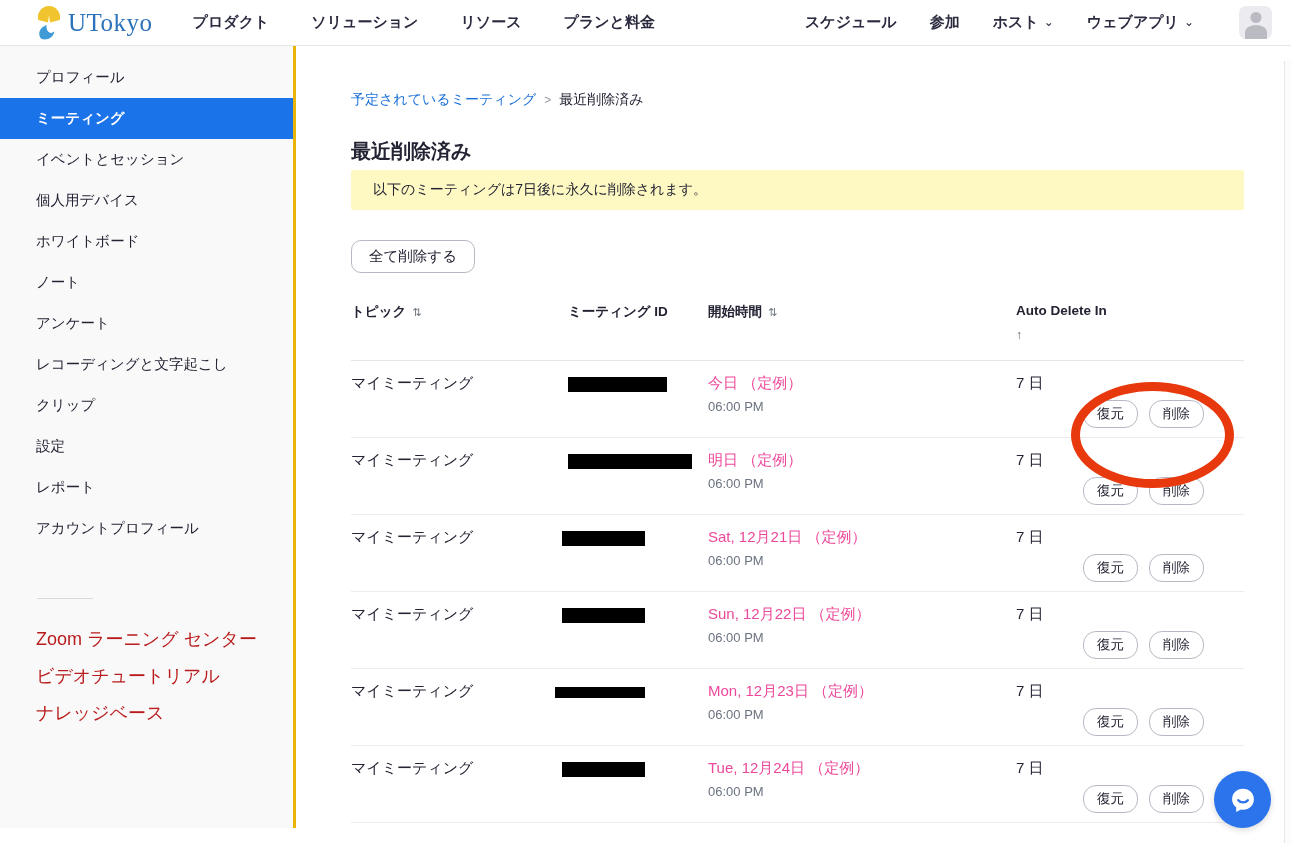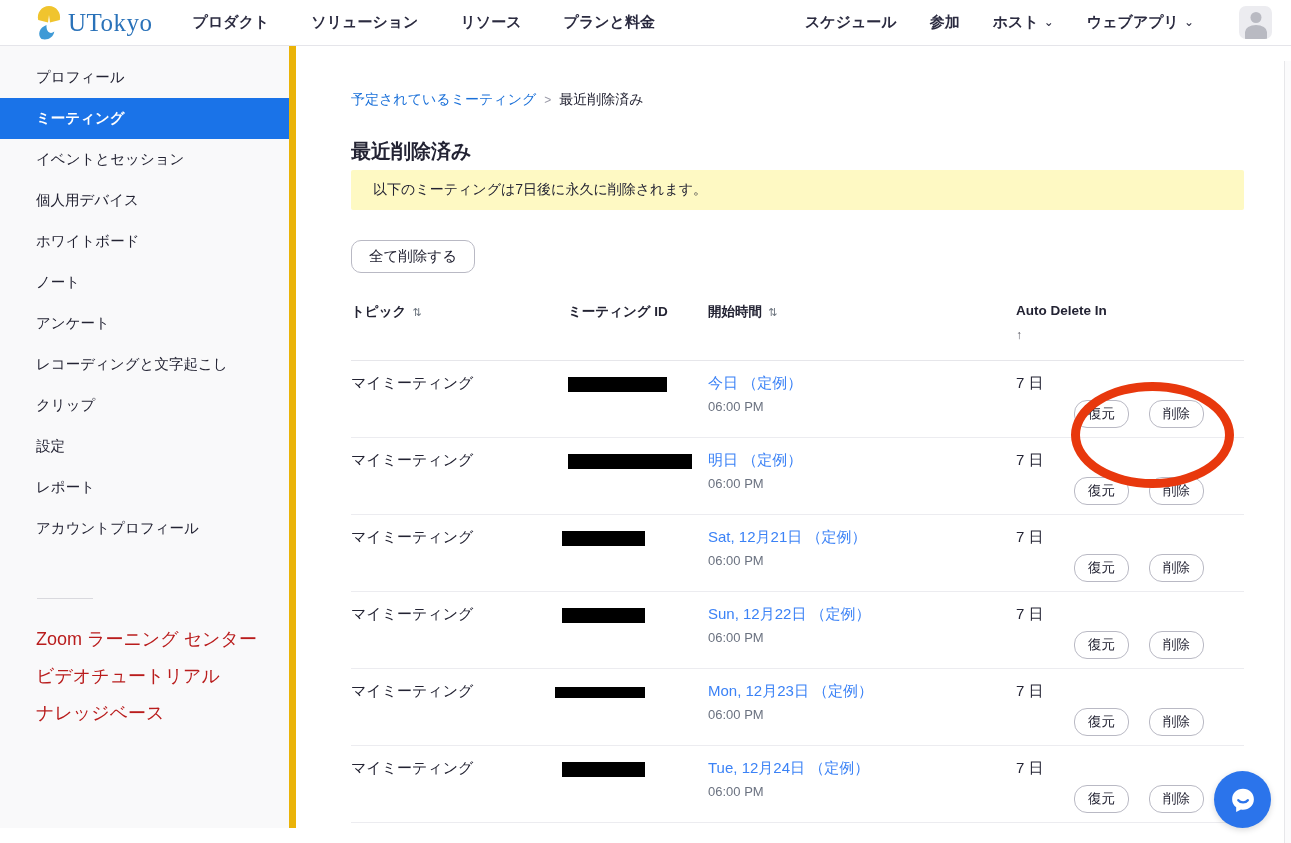--- a/index.html
+++ b/index.html
@@ -14,21 +14,21 @@
   .nav-right { display:flex; gap:33px; margin-left:auto; align-items:center; }
   .nav-item { font-size:15px; font-weight:700; color:#2b2b40; cursor:pointer; white-space:nowrap; display:flex; align-items:center; gap:5px; }
   .chev { font-size:12px; color:#2b2b40; font-weight:400; transform:translateY(-1px); }
   .avatar { width:33px; height:33px; border-radius:7px; background:#ececf0; margin-left:12px; margin-right:19px;
     position:relative; overflow:hidden; cursor:pointer; }
   .avatar .head { position:absolute; top:6px; left:50%; transform:translateX(-50%); width:11px; height:11px; border-radius:50%; background:#b9bac2; }
   .avatar .body { position:absolute; top:19px; left:50%; transform:translateX(-50%); width:22px; height:14px; border-radius:50% 50% 0 0; background:#b9bac2; }
 
   
   .wrap { display:flex; height:782px; }
-  .sidebar { width:296px; background:#f9f9fa; border-right:7px solid #eab308; padding-top:11px; flex-shrink:0; }
+  .sidebar { width:296px; background:#f9f9fa; border-right:3px solid #eab308; padding-top:11px; flex-shrink:0; }
   .side-item { height:41px; display:flex; align-items:center; padding-left:36px; font-size:14.5px; color:#232333; cursor:pointer; }
   .side-item.active { background:#1a73e8; color:#fff; font-weight:700; }
   .side-divider { border-top:1px solid #d9d9de; width:56px; margin:49px 0 21px 37px; }
   .side-link { height:37px; display:flex; align-items:center; padding-left:36px; font-size:18px; color:#b91c1c; cursor:pointer; }
 
   
   .main { flex:1; padding:45px 0 0 55px; position:relative; }
   .content { width:893px; }
   .breadcrumb { font-size:14px; display:flex; gap:8px; align-items:center; }
   .bc-link { color:#1a70d9; cursor:pointer;font-family:Liberation Serif, serif; }
@@ -49,23 +49,23 @@
   .sort-asc { display:block; color:#55555f; font-size:12px; font-weight:400; margin-top:10px; cursor:pointer; }
   .trow { display:flex; height:77px; border-bottom:1px solid #ececf0; padding-top:13px; position:relative; font-size:15px; }
   .cell-topic { color:#232333; }
   .redact { height:15px; background:#000; margin-top:3px; }
   .trow:nth-of-type(1) .redact { width:99px; }
   .trow:nth-of-type(2) .redact { width:124px; }
   .trow:nth-of-type(3) .redact { width:83px; margin-left:-6px; }
   .trow:nth-of-type(4) .redact { width:83px; margin-left:-6px; }
   .trow:nth-of-type(5) .redact { width:90px; margin-left:-13px; height:11px; margin-top:5px; }
   .trow:nth-of-type(6) .redact { width:83px; margin-left:-6px; }
-  .cell-date { color:#3b82f6; }
+  .cell-date { color:#ec4899; }
   .cell-time { color:#6b7280; font-size:13px; margin-top:6px; }
-  .row-actions { position:absolute; right:40px; bottom:9px; display:flex; gap:20px; }
+  .row-actions { position:absolute; right:40px; bottom:9px; display:flex; gap:11px; }
   .btn-small { background:#fff; border:1px solid #b9b9c4; border-radius:13px; padding:4px 13px; font-size:13.5px; color:#232333;
     cursor:pointer; font-family:inherit; white-space:nowrap; }
 
   
   .annotation { position:absolute; left:1071px; top:382px; width:163px; height:106px; border:9px solid #e8380d; border-radius:50%;
     pointer-events:none; z-index:5; }
 
   
   .chat-btn { position:absolute; left:1214px; top:771px; width:57px; height:57px; border-radius:50%; background:#2b74eb;
     display:flex; align-items:center; justify-content:center; cursor:pointer; z-index:6; box-shadow:0 2px 6px rgba(0,0,0,0.15); }

